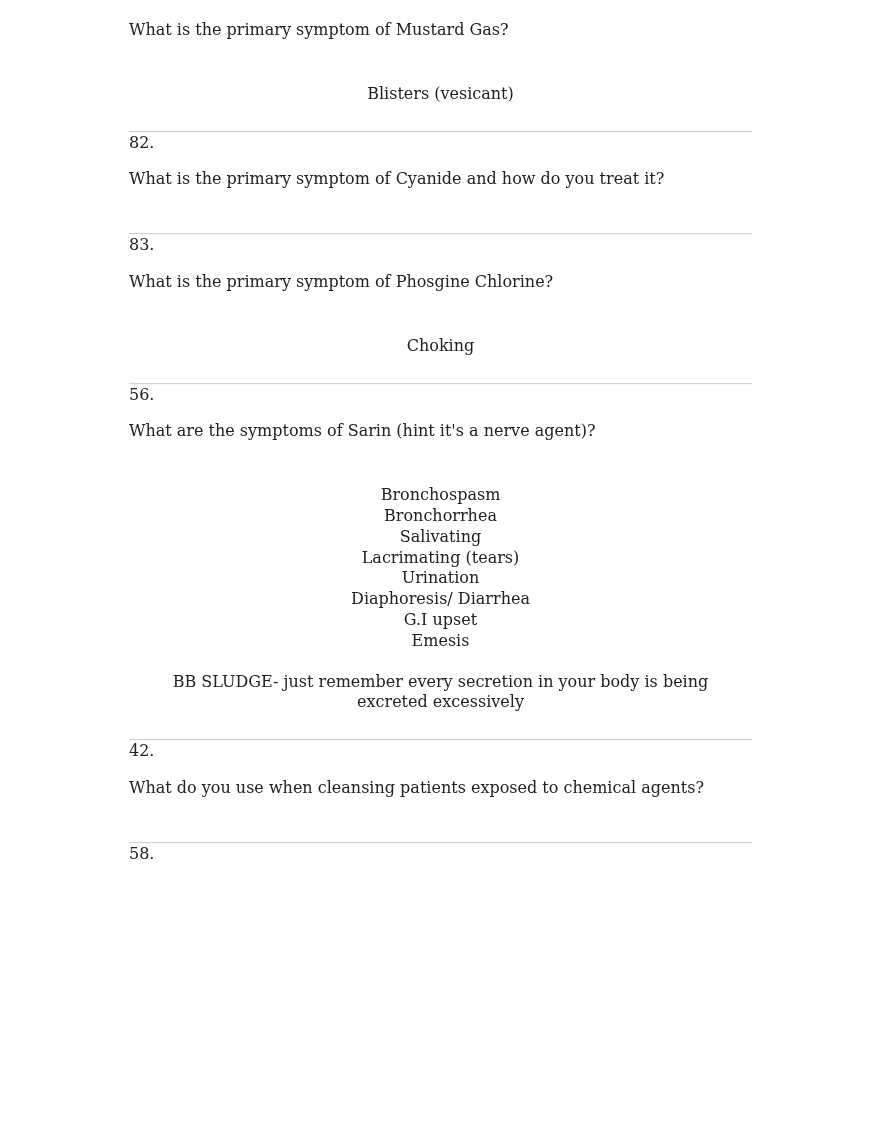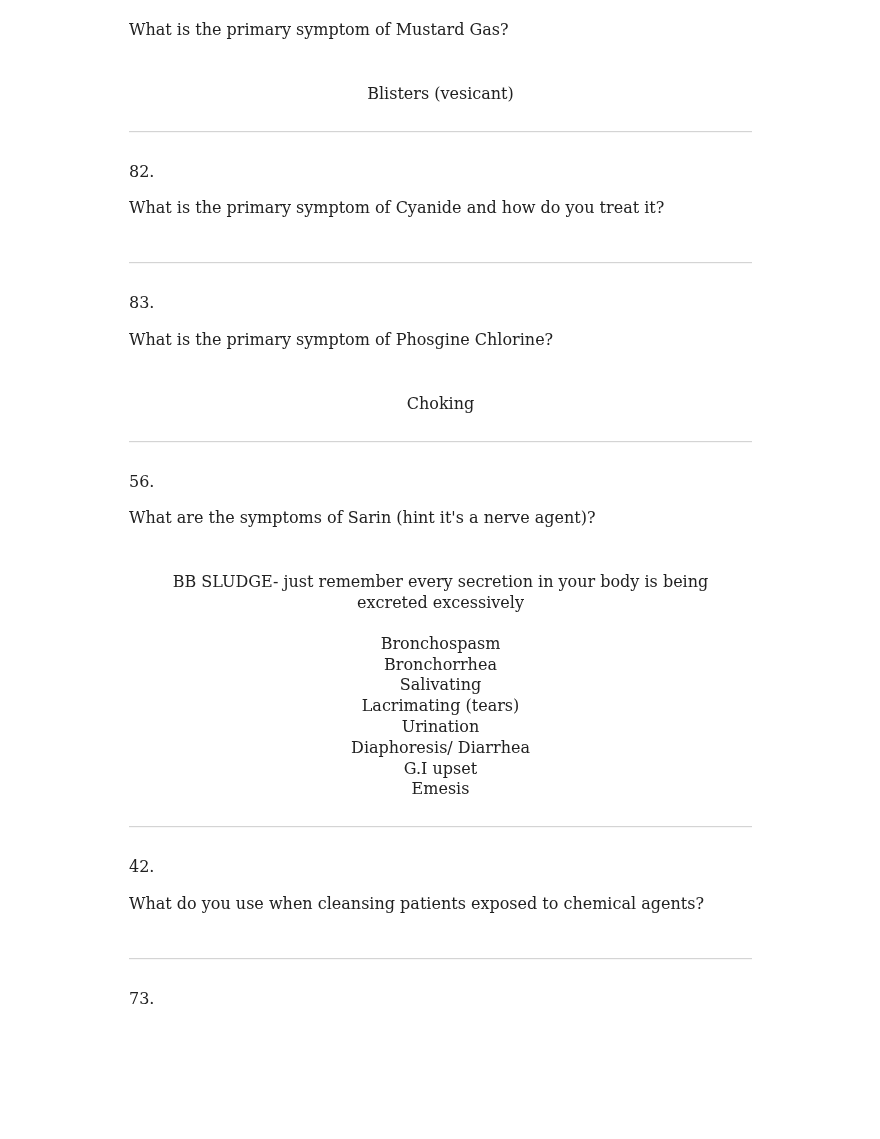--- a/index.html
+++ b/index.html
@@ -14,21 +14,20 @@
     font-family: "DejaVu Serif", "Liberation Serif", serif;
     font-size: 16px;
     line-height: 1.3;
     color: #212121;
   }
   .content {
     margin-left: 129px;
     width: 623px;
   }
   .card {
-    padding-top: 29px;
   }
   .card:first-child {
     padding-top: 20px;
   }
   .card-number {
     margin: 0 0 16px 0;
   }
   .card-question {
     margin: 0 0 43px 0;
   }
@@ -72,27 +71,27 @@
     <p class="card-question"><span>What is the primary symptom of Phosgine Chlorine?</span></p>
     <div class="card-answer">
         <p><span>Choking</span></p>
       </div>
   </section>
 <hr class="card-divider" style="border-top-color: rgb(212, 212, 212);">
   <section class="card">
     <p class="card-number">56.</p>
     <p class="card-question"><span>What are the symptoms of Sarin (</span><strong>hint</strong><span> it's a nerve agent)?</span></p>
     <div class="card-answer">
+        <p><span>Bronchospasm</span><br><span>Bronchorrhea</span><br><span>Salivating</span><br><span>Lacrimating (tears)</span><br><span>Urination</span><br><span>Diaphoresis/ Diarrhea</span><br><span>G.I upset</span><br><span>Emesis</span></p>
         <p><span>BB SLUDGE- just remember every secretion in your body is being</span><br><span>excreted excessively</span></p>
-        <p><span>Bronchospasm</span><br><span>Bronchorrhea</span><br><span>Salivating</span><br><span>Lacrimating (tears)</span><br><span>Urination</span><br><span>Diaphoresis/ Diarrhea</span><br><span>G.I upset</span><br><span>Emesis</span></p>
       </div>
   </section>
 <hr class="card-divider" style="border-top-color: rgb(212, 212, 212);">
   <section class="card">
     <p class="card-number">42.</p>
     <p class="card-question"><span>What do you use when cleansing patients exposed to chemical agents?</span></p>
   </section>
 <hr class="card-divider" style="border-top-color: rgb(212, 212, 212);">
   <section class="card">
-    <p class="card-number">73.</p>
+    <p class="card-number">58.</p>
 
   </section>
 </main>
 
 </body></html>

